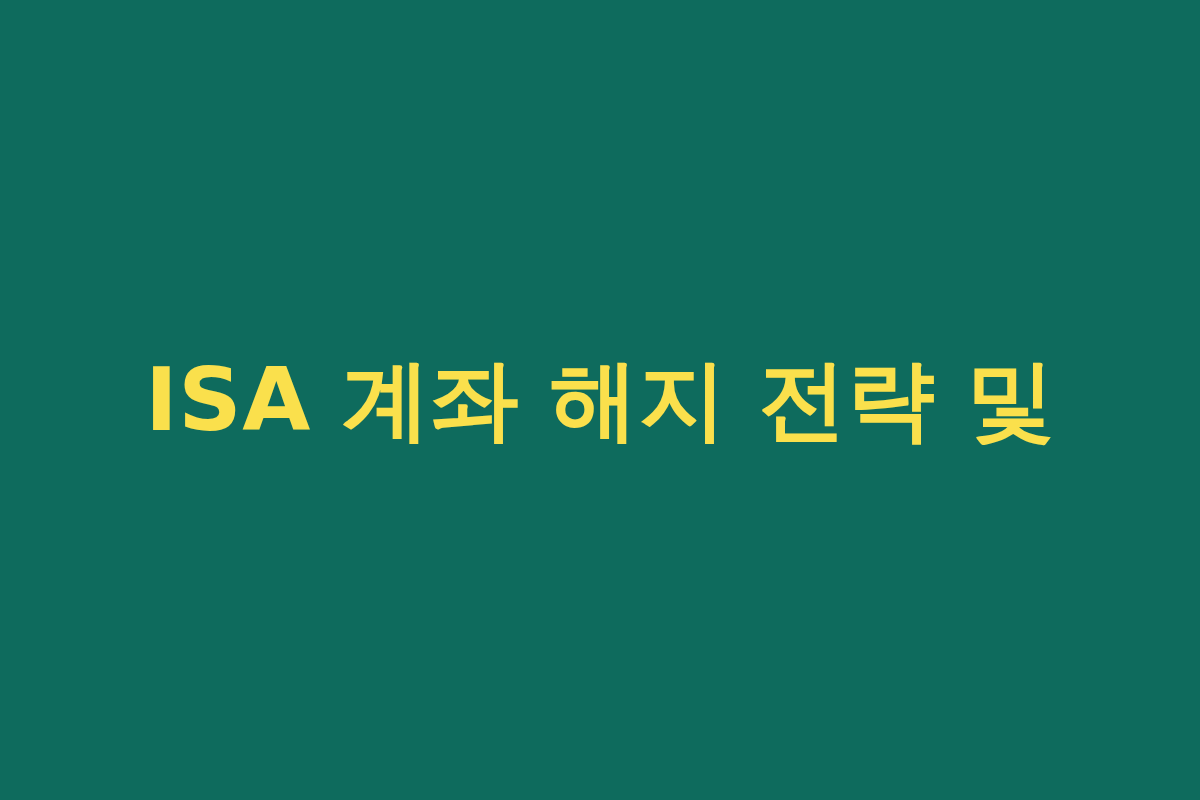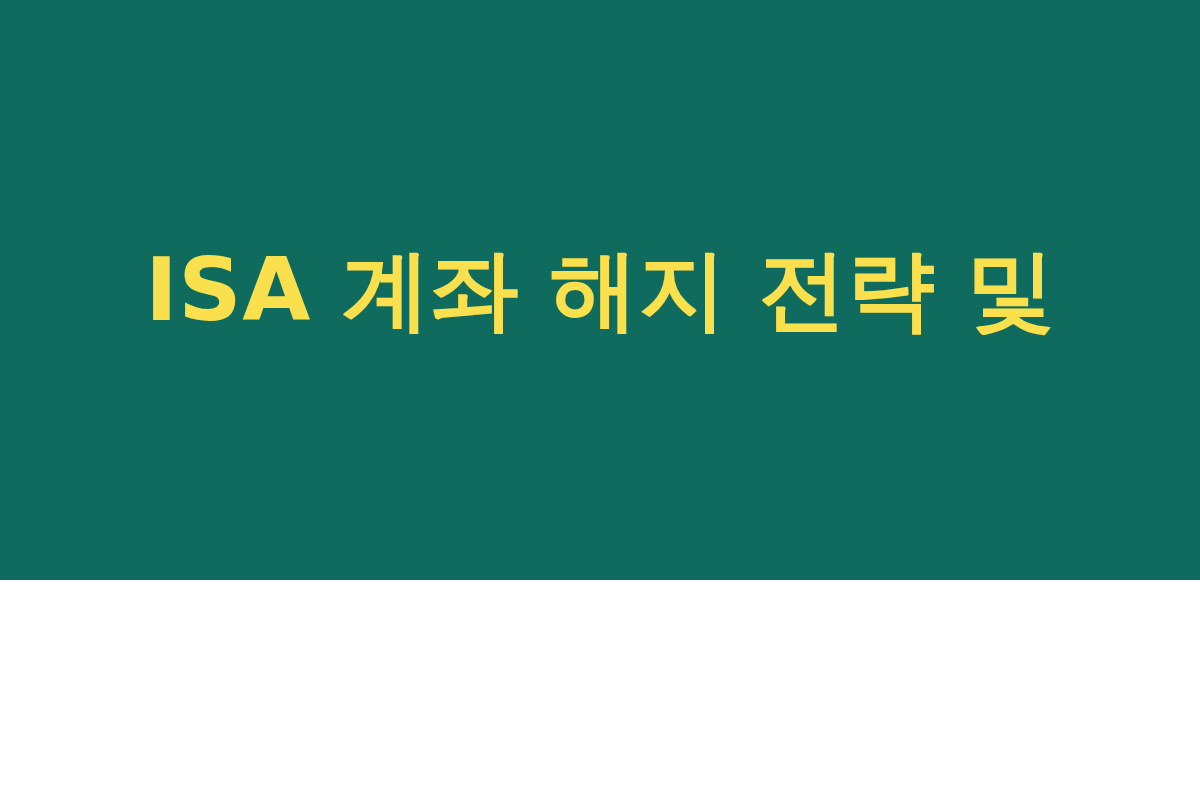--- a/index.html
+++ b/index.html
@@ -10,21 +10,21 @@
   body {
     width: 1200px;
     height: 800px;
     overflow: hidden;
     font-family: "Liberation Sans", sans-serif;
   }
 
   #thumbnail-card {
     position: relative;
     width: 1200px;
-    height: 580px;
+    height: 800px;
     background: #0e6b5d;
     display: flex;
     align-items: center;
     justify-content: center;
     box-sizing: border-box;
   }
 
   #headline-block {
     width: 1100px;
     text-align: center;

